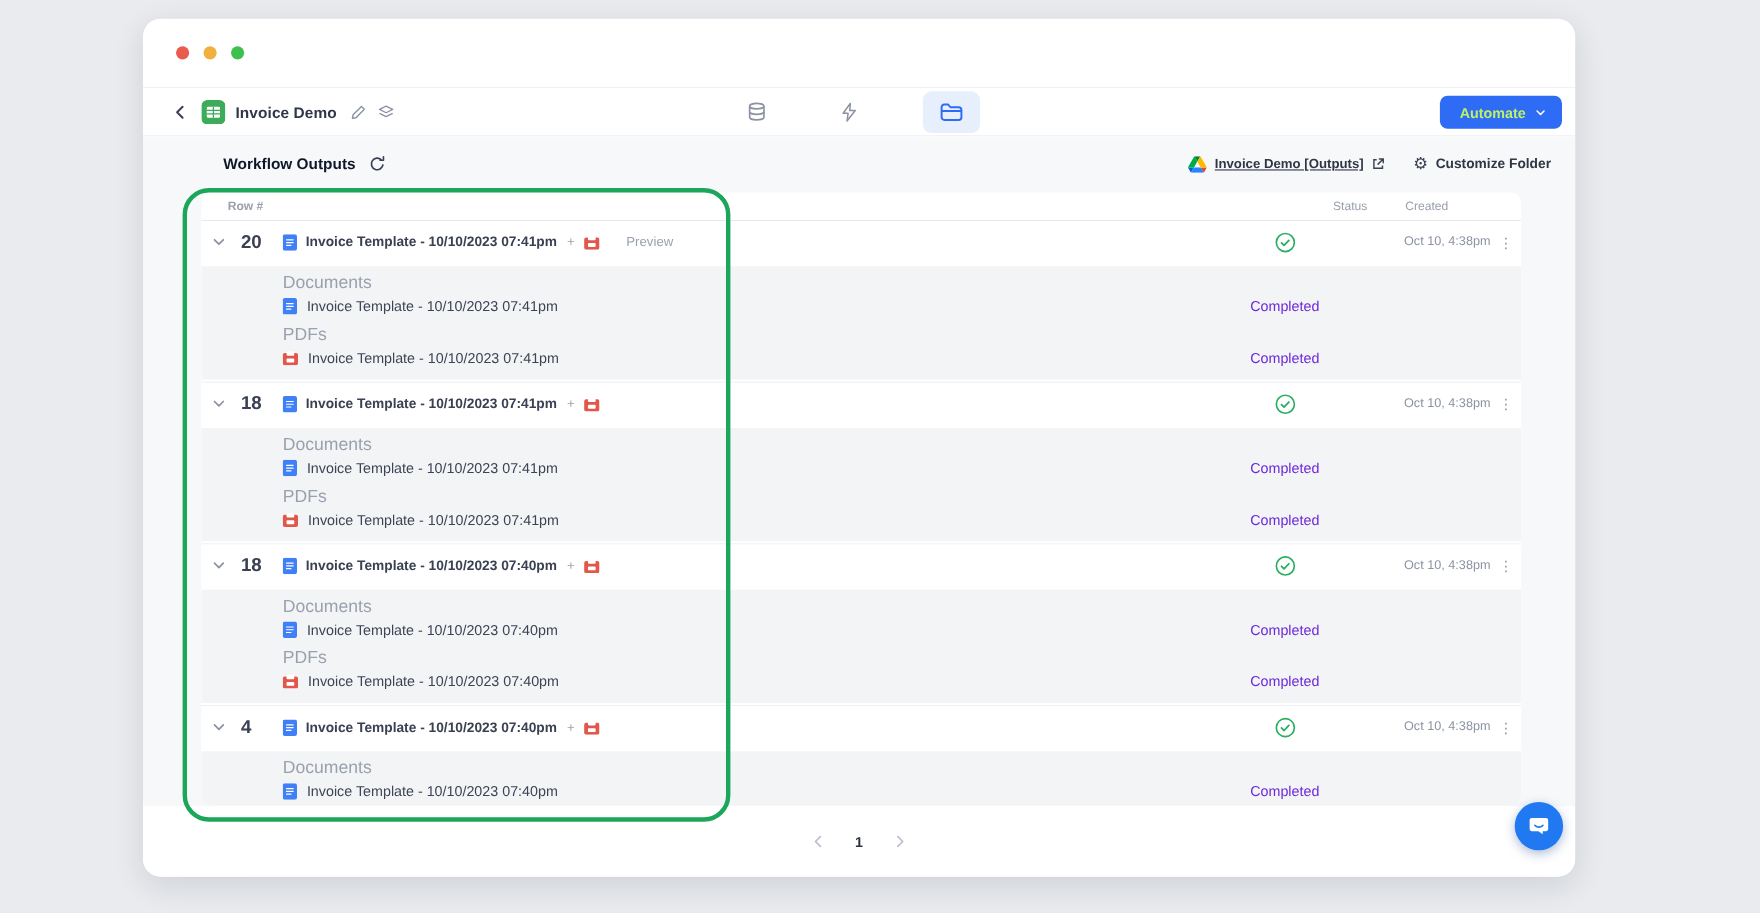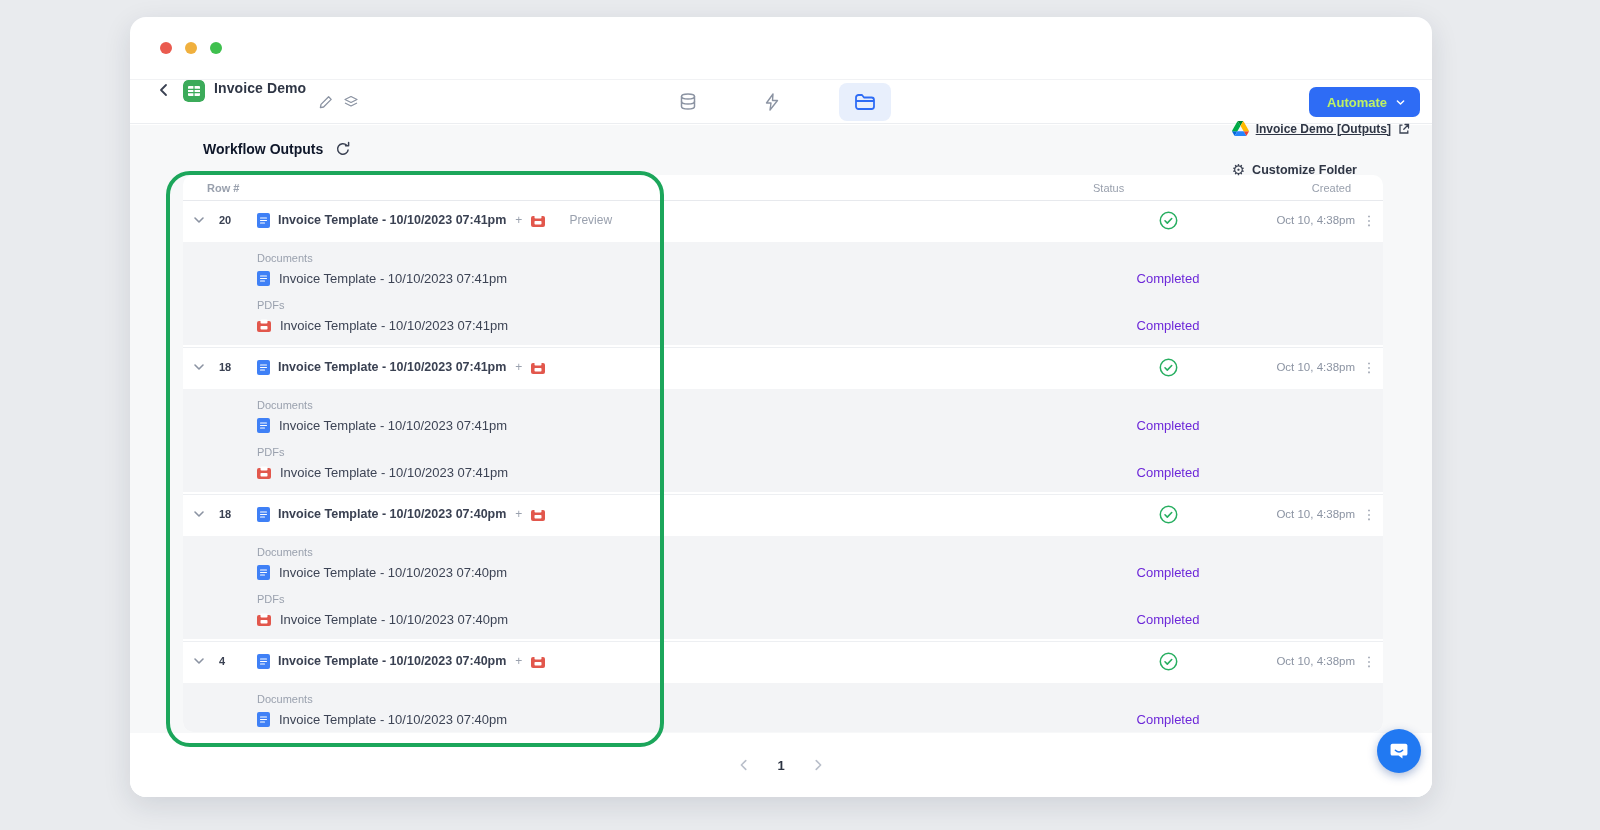--- a/index.html
+++ b/index.html
@@ -17,68 +17,68 @@
     background: #fff; border-radius: 16px;
     box-shadow: 0 8px 28px rgba(25,35,55,.12);
     overflow: hidden;
   }
   
   .titlebar { height: 63px; display: flex; align-items: center; padding-left: 30px; border-bottom: 1px solid #f1f2f4; }
   .dot { width: 12px; height: 12px; border-radius: 50%; margin-right: 13px; }
   .dot.r { background: #EA5B4F; } .dot.y { background: #F0B03E; } .dot.g { background: #3FC04E; }
   
   .appbar { height: 44px; position: relative; border-bottom: 1px solid #eceef1; background: #fff; }
-  .appbar-left { position: absolute; left: 24px; top: 0; height: 44px; display: flex; gap: 9px; }
+  .appbar-left { position: absolute; left: 24px; top: 0; height: 44px; display: flex; align-items: center; gap: 9px; }
   .back-btn { display:flex; align-items:center; justify-content:center; width:20px; height:20px; cursor:pointer; }
   .sheet-badge { width: 22px; height: 22px; border-radius: 5px; overflow:hidden; display:flex; }
   .app-title { font-size: 14px; font-weight: 700; color: #2f3645; letter-spacing:.1px; }
   .title-icons { display:flex; align-items:center; gap:10px; margin-left: 4px; }
   .appbar-center { position:absolute; left:50%; top:0; transform:translateX(-50%); height:44px; display:flex; align-items:center; gap:50px; }
   .view-btn { display:flex; align-items:center; justify-content:center; width:34px; height:34px; border-radius:8px; cursor:pointer; }
   .view-btn.active { width:52px; height:38px; background:#e8effc; }
   .appbar-right { position:absolute; right:12px; top:7px; }
   .automate-btn { height:30px; padding:0 14px 0 18px; background:#2E6CF5; color:#bef264; border:none; border-radius:7px;
     font-family:"Liberation Sans",sans-serif; font-size:13px; font-weight:700; display:flex; align-items:center; gap:8px; cursor:pointer; }
   
   .content { position:absolute; top:108px; bottom:64px; left:0; right:0; background:#f7f8f9; }
   .toolbar { height:48px; display:flex; align-items:center; justify-content:space-between; padding:0 22px 0 29px; }
   .toolbar-left { display:flex; align-items:center; gap:12px; }
   .outputs-title { font-size:14px; font-weight:700; color:#0f172a;margin-left:44px; }
   .refresh-btn { display:flex; align-items:center; cursor:pointer; }
-  .toolbar-right { display:flex; align-items:flex-start; gap:26px;flex-direction:column; }
+  .toolbar-right { display:flex; align-items:flex-start; gap:26px; }
   .drive-link-wrap { display:flex; align-items:center; gap:7px; cursor:pointer; }
   .drive-link { font-size:12px; font-weight:700; color:#2f3645; text-decoration:underline; }
   .customize-wrap { display:flex; align-items:center; gap:7px; cursor:pointer; }
   .customize-label { font-size:12.5px; font-weight:700; color:#2f3645; }
   .gear-glyph { font-size:15px; color:#3a4152; line-height:1; }
   
   .tablewrap { margin: 2px 49px 0 53px; height: 557px; background:#fff; border-radius:10px; overflow:hidden; }
   .thead { display:grid; grid-template-columns:32px 36px 1fr 150px 112px 28px; height:26px; align-items:center;
     border-bottom:1px solid #e7e9ed; }
   .th { font-size:11px; color:#99a0ad; }
   .th-row { grid-column: 1 / span 2; padding-left:24px;font-weight:bold; }
-  .th-status { text-align:left; }
-  .th-created { text-align:right; padding-right:4px; }
+  .th-status { text-align:right; }
+  .th-created { text-align:center; padding-right:4px; }
   .row-group + .row-group { border-top:1px solid #edeff2; }
   .row-main { display:grid; grid-template-columns:32px 36px 1fr 150px 112px 28px; height:38px; align-items:center; background:#fff; cursor:pointer; }
   .c-chev { display:flex; justify-content:center; align-items:center; }
-  .c-num { font-size:11px; font-weight:700; color:#3a4152; padding-left:4px; }
+  .c-num { font-size:17px; font-weight:700; color:#3a4152; padding-left:4px; }
   .c-title { display:flex; align-items:center; gap:8px; padding-left:6px; }
   .row-title { font-size:12.5px; font-weight:700; color:#3a4152; }
   .plus { font-size:12px; color:#9aa1ae; margin:0 1px; }
   .preview { font-size:12px; color:#9aa1ae; margin-left:16px; }
   .c-status { display:flex; justify-content:center; align-items:center; }
   .c-created { font-size:11.5px; color:#8b93a2; text-align:right; }
   .c-menu { display:flex; justify-content:center; align-items:center; cursor:pointer; }
   .kebab { font-size:13px; color:#8b93a2; line-height:1; }
   .sub-panel { background:#f3f4f6; padding:8px 0 8px 0; margin-top:3px; margin-bottom:2px; }
   .sub-entry { display:grid; grid-template-columns:68px 1fr 150px 140px; }
   .sub-entry + .sub-entry { margin-top:7px; }
   .se-left { grid-column:2; padding-left:6px; }
-  .se-label { font-size:11px; color:#9aa1ae; height:16px; line-height:16px; }
+  .se-label { font-size:16px; color:#9aa1ae; height:16px; line-height:16px; }
   .se-line { display:flex; align-items:center; gap:9px; height:24px; }
   .se-name { font-size:13px; color:#3d4455; }
   .se-status { grid-column:3; align-self:end; height:24px; display:flex; align-items:center; justify-content:center;
     font-size:13px; color:#6d28d9; }
   
   .footer { position:absolute; left:0; right:0; bottom:0; height:64px; background:#fff; display:flex; align-items:center; justify-content:center; gap:26px; }
   .page-num { font-size:13px; font-weight:700; color:#2c3342; }
   .pg-btn { display:flex; align-items:center; cursor:pointer; }
   
   .annotation { position:absolute; left:166px; top:171px; width:498px; height:576px;

